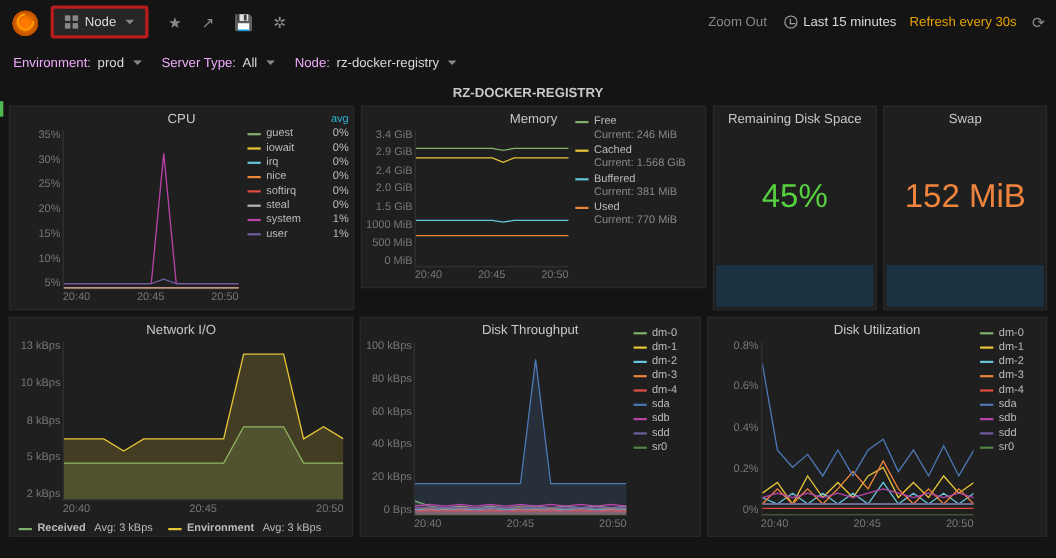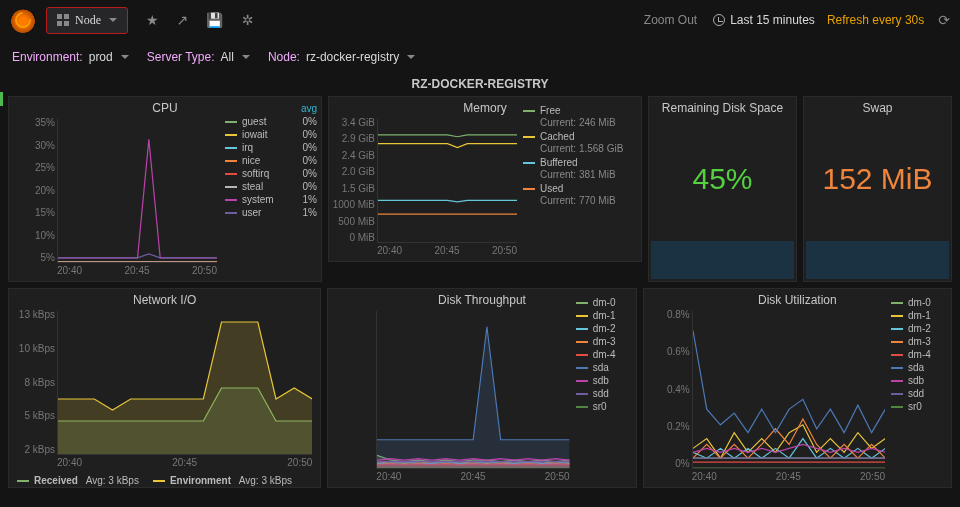--- a/index.html
+++ b/index.html
@@ -2,21 +2,21 @@
 <html><head>
 <meta charset="utf-8">
 <style>
 * { margin:0; padding:0; box-sizing:border-box; }
 body { background:#141414; color:#d8d9da; font-family:"Helvetica Neue",Arial,sans-serif; font-size:12px; width:960px; height:507px; overflow:hidden; }
 
 
 .topnav { height:40px; display:flex; align-items:center; padding:0 10px; background:#141414; }
 .logo { width:26px; height:26px; border-radius:50%; background:radial-gradient(circle at 50% 55%,#ff7b00 20%,#b84d00 60%,#141414 62%); margin-right:10px; position:relative;}
 .logo::before{content:"";position:absolute;inset:5px;border-radius:50%;border:2px solid #ff9a00;border-top-color:transparent;transform:rotate(40deg);}
-.dash-btn { background:#262628; border:1px solid #b91c1c; color:#d8d9da; padding:5px 10px; border-radius:3px; display:flex; align-items:center; gap:6px; cursor:pointer;font-family:Liberation Serif, serif;}
+.dash-btn { background:#262628; border:3px solid #b91c1c; color:#d8d9da; padding:5px 10px; border-radius:3px; display:flex; align-items:center; gap:6px; cursor:pointer;}
 .dash-btn .grid{display:inline-block;width:12px;height:12px;background:linear-gradient(#888 0 0) 0 0/5px 5px no-repeat,linear-gradient(#888 0 0) 7px 0/5px 5px no-repeat,linear-gradient(#888 0 0) 0 7px/5px 5px no-repeat,linear-gradient(#888 0 0) 7px 7px/5px 5px no-repeat;}
 .caret{display:inline-block;width:0;height:0;border-left:4px solid transparent;border-right:4px solid transparent;border-top:4px solid #888;margin-left:2px;}
 .topnav .iconbtn{color:#888;margin-left:18px;cursor:pointer;font-size:14px;}
 .star{color:#e6a100;}
 .spacer{flex:1;}
 .zoom{color:#888;margin-right:16px;cursor:pointer;}
 .timerange{color:#d8d9da;margin-right:12px;display:flex;align-items:center;gap:5px;cursor:pointer;}
 .clock{display:inline-block;width:12px;height:12px;border:1.5px solid #aaa;border-radius:50%;position:relative;}
 .clock::after{content:"";position:absolute;left:50%;top:50%;width:4px;height:4px;border-left:1.5px solid #aaa;border-bottom:1.5px solid #aaa;transform:translate(-1px,-3px);}
 .refresh{color:#e6a100;margin-right:14px;cursor:pointer;}
@@ -279,20 +279,28 @@
     </div>
     <div class="legendb" id="net-legend">
           <div class="item"><span class="sw" style="background:#7EB26D"></span><b>Received</b>&nbsp;Avg: 3 kBps</div>
           <div class="item"><span class="sw" style="background:#E8C637"></span><b>Environment</b>&nbsp;Avg: 3 kBps</div>
         </div>
   </div>
 
   <div class="panel" style="width:310px;height:200px;">
     <div class="ptitle">Disk Throughput</div>
     <div class="chart" style="position:absolute;left:0;top:20px;bottom:4px;right:62px;">
+      <div class="yaxis" id="dt-y">
+            <span>100 kBps</span>
+            <span>80 kBps</span>
+            <span>60 kBps</span>
+            <span>40 kBps</span>
+            <span>20 kBps</span>
+            <span>0 Bps</span>
+          </div>
       <div class="plot">
         <svg class="svgfill" id="dt-svg" preserveAspectRatio="none" viewBox="0 0 100 100">
               <path d="M0 92 L7.142857142857142 95 L14.285714285714285 96 L21.428571428571427 95 L28.57142857142857 96 L35.714285714285715 95 L42.857142857142854 96 L50 95 L57.14285714285714 95 L64.28571428571429 96 L71.42857142857143 95 L78.57142857142857 96 L85.71428571428571 95 L92.85714285714286 96 L100 95 L 100 100 L 0 100 Z" fill="#7EB26D" fill-opacity="0.18" stroke="none"></path>
               <path d="M0 92 L7.142857142857142 95 L14.285714285714285 96 L21.428571428571427 95 L28.57142857142857 96 L35.714285714285715 95 L42.857142857142854 96 L50 95 L57.14285714285714 95 L64.28571428571429 96 L71.42857142857143 95 L78.57142857142857 96 L85.71428571428571 95 L92.85714285714286 96 L100 95 " stroke="#7EB26D" stroke-width="1.2" fill="none" vector-effect="non-scaling-stroke"></path>
               <path d="M0 97 L7.142857142857142 96 L14.285714285714285 97 L21.428571428571427 96 L28.57142857142857 97 L35.714285714285715 96 L42.857142857142854 97 L50 96 L57.14285714285714 97 L64.28571428571429 96 L71.42857142857143 97 L78.57142857142857 96 L85.71428571428571 97 L92.85714285714286 96 L100 97 L 100 100 L 0 100 Z" fill="#E8C637" fill-opacity="0.18" stroke="none"></path>
               <path d="M0 97 L7.142857142857142 96 L14.285714285714285 97 L21.428571428571427 96 L28.57142857142857 97 L35.714285714285715 96 L42.857142857142854 97 L50 96 L57.14285714285714 97 L64.28571428571429 96 L71.42857142857143 97 L78.57142857142857 96 L85.71428571428571 97 L92.85714285714286 96 L100 97 " stroke="#E8C637" stroke-width="1.2" fill="none" vector-effect="non-scaling-stroke"></path>
               <path d="M0 97 L7.142857142857142 97 L14.285714285714285 96 L21.428571428571427 97 L28.57142857142857 97 L35.714285714285715 96 L42.857142857142854 97 L50 97 L57.14285714285714 96 L64.28571428571429 97 L71.42857142857143 97 L78.57142857142857 96 L85.71428571428571 97 L92.85714285714286 97 L100 96 L 100 100 L 0 100 Z" fill="#65C5DB" fill-opacity="0.18" stroke="none"></path>
               <path d="M0 97 L7.142857142857142 97 L14.285714285714285 96 L21.428571428571427 97 L28.57142857142857 97 L35.714285714285715 96 L42.857142857142854 97 L50 97 L57.14285714285714 96 L64.28571428571429 97 L71.42857142857143 97 L78.57142857142857 96 L85.71428571428571 97 L92.85714285714286 97 L100 96 " stroke="#65C5DB" stroke-width="1.2" fill="none" vector-effect="non-scaling-stroke"></path>
               <path d="M0 98 L7.142857142857142 97 L14.285714285714285 98 L21.428571428571427 97 L28.57142857142857 98 L35.714285714285715 97 L42.857142857142854 98 L50 97 L57.14285714285714 98 L64.28571428571429 97 L71.42857142857143 98 L78.57142857142857 97 L85.71428571428571 98 L92.85714285714286 97 L100 98 L 100 100 L 0 100 Z" fill="#EF843C" fill-opacity="0.18" stroke="none"></path>
               <path d="M0 98 L7.142857142857142 97 L14.285714285714285 98 L21.428571428571427 97 L28.57142857142857 98 L35.714285714285715 97 L42.857142857142854 98 L50 97 L57.14285714285714 98 L64.28571428571429 97 L71.42857142857143 98 L78.57142857142857 97 L85.71428571428571 98 L92.85714285714286 97 L100 98 " stroke="#EF843C" stroke-width="1.2" fill="none" vector-effect="non-scaling-stroke"></path>

